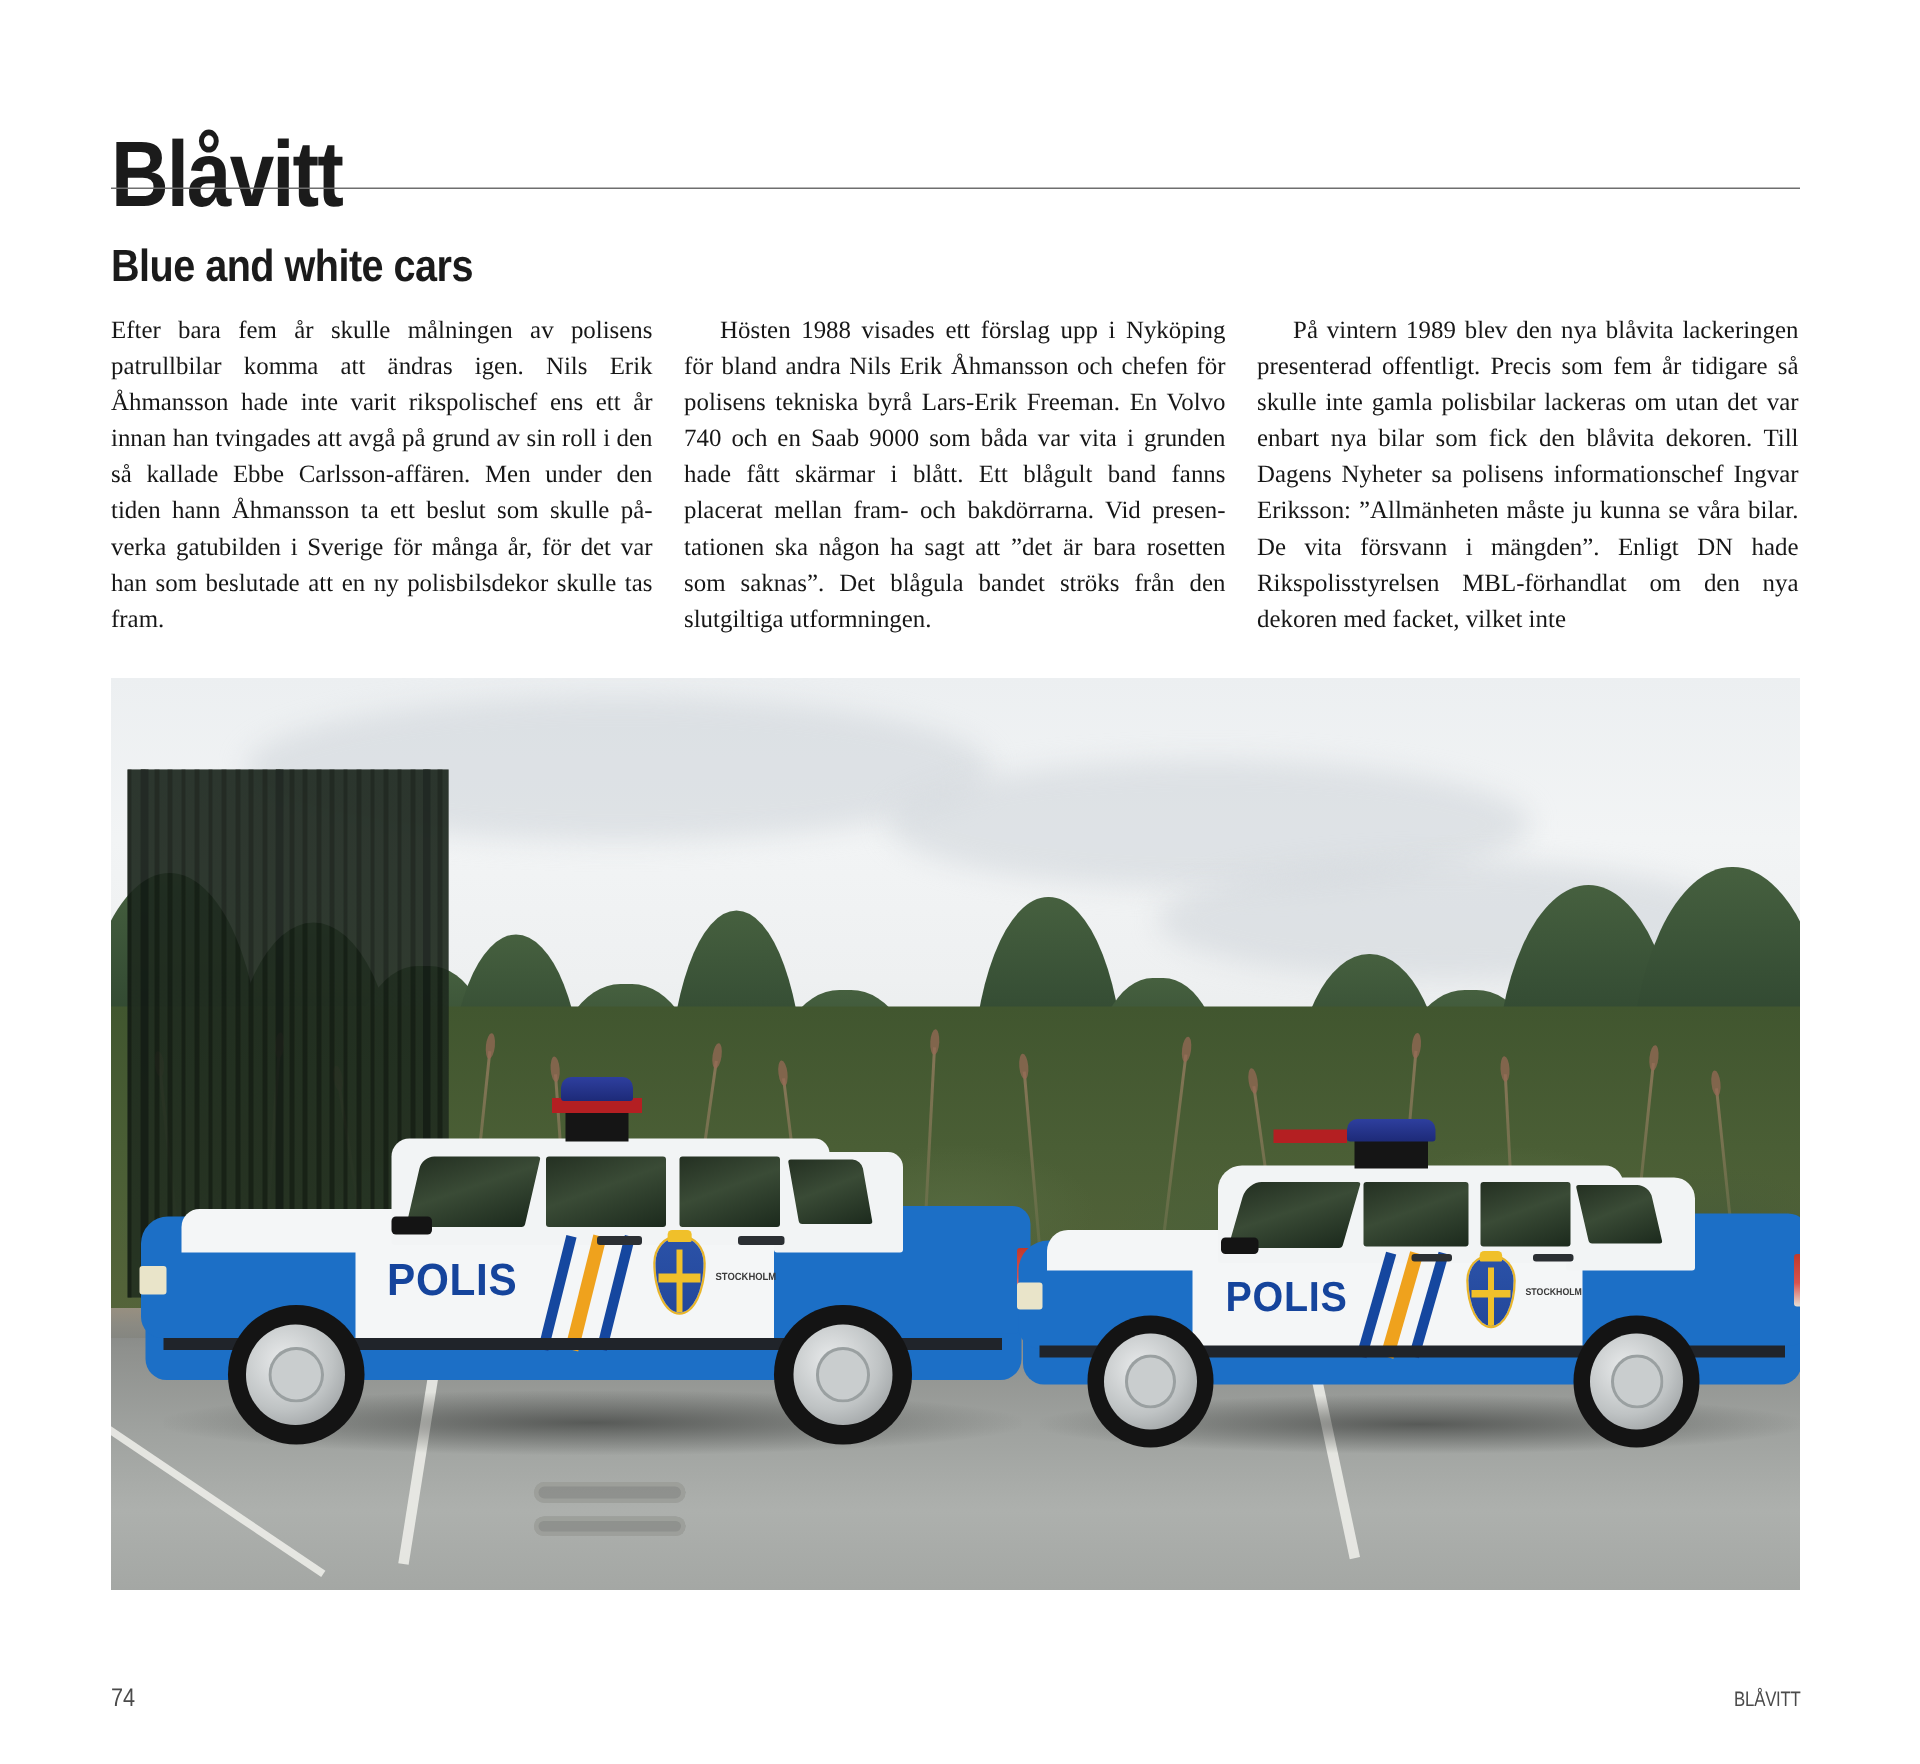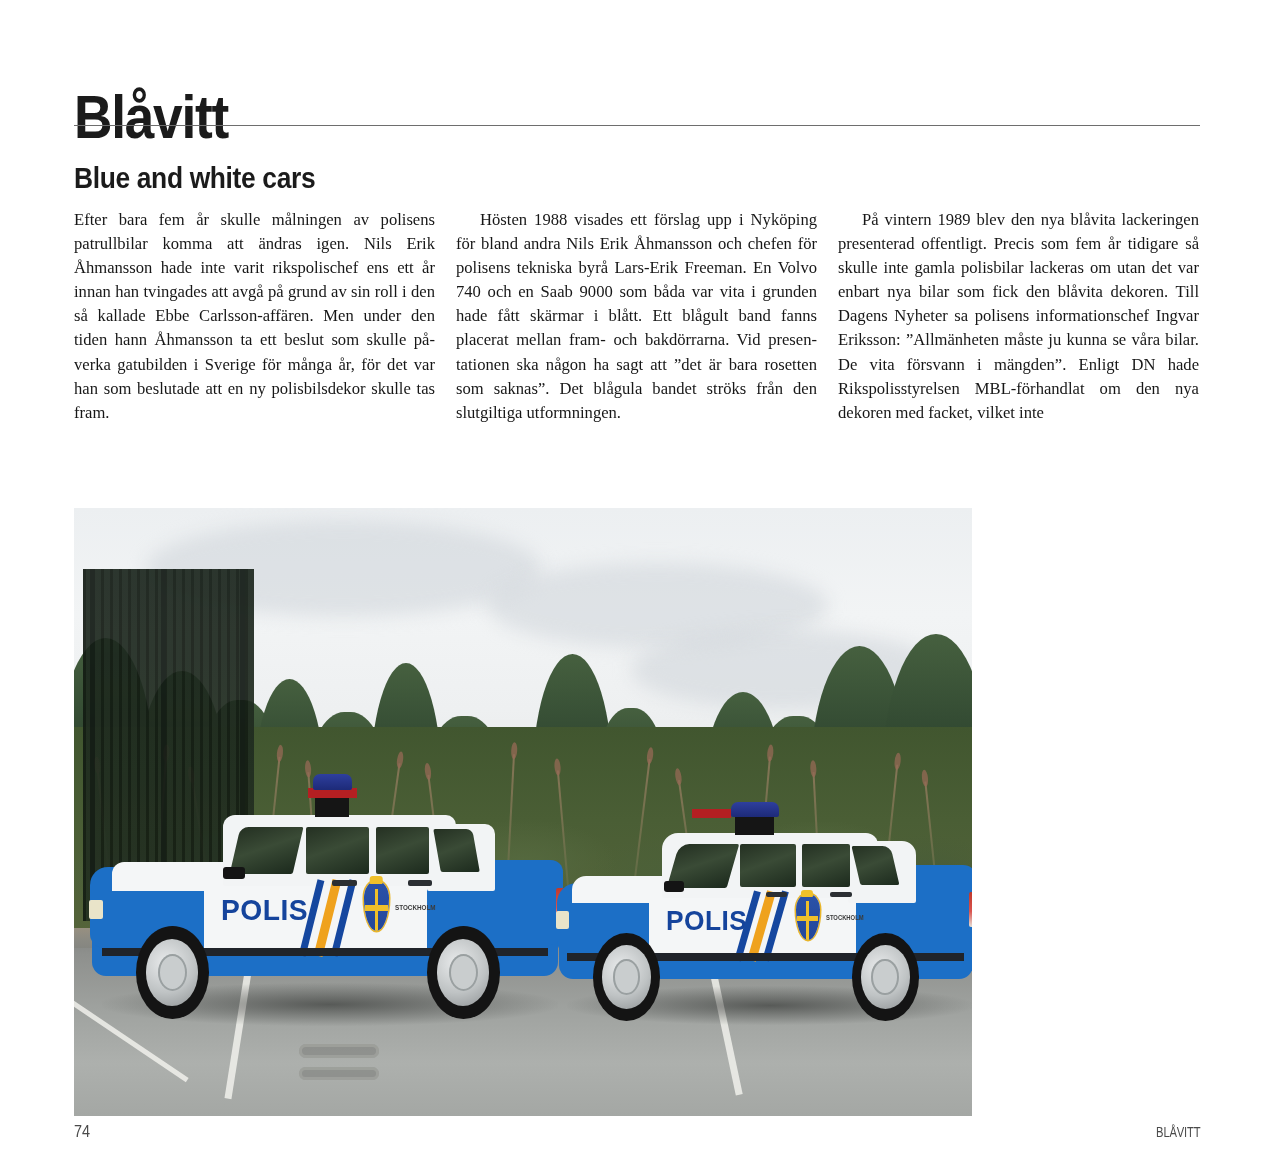--- a/index.html
+++ b/index.html
@@ -78,22 +78,22 @@
     hyphens: manual;
     color: #171717;
   }
   .col p { margin: 0; }
   .col.indent p { text-indent: 1.45em; }
 
   
   .photo {
     position: absolute;
     left: 74px;
-    top: 508px;
-    width: 898px;
+    top: 452px;
+    width: 1126px;
     height: 608px;
     overflow: hidden;
     background: #fde047;
   }
   .photo-inner { position: absolute; inset: 0; }
 
   
   .sky {
     position: absolute; left: 0; top: 0; width: 100%; height: 44%;
     background: linear-gradient(180deg, #eceff1 0%, #f2f4f5 40%, #eef0f1 75%, #e8ebec 100%);

